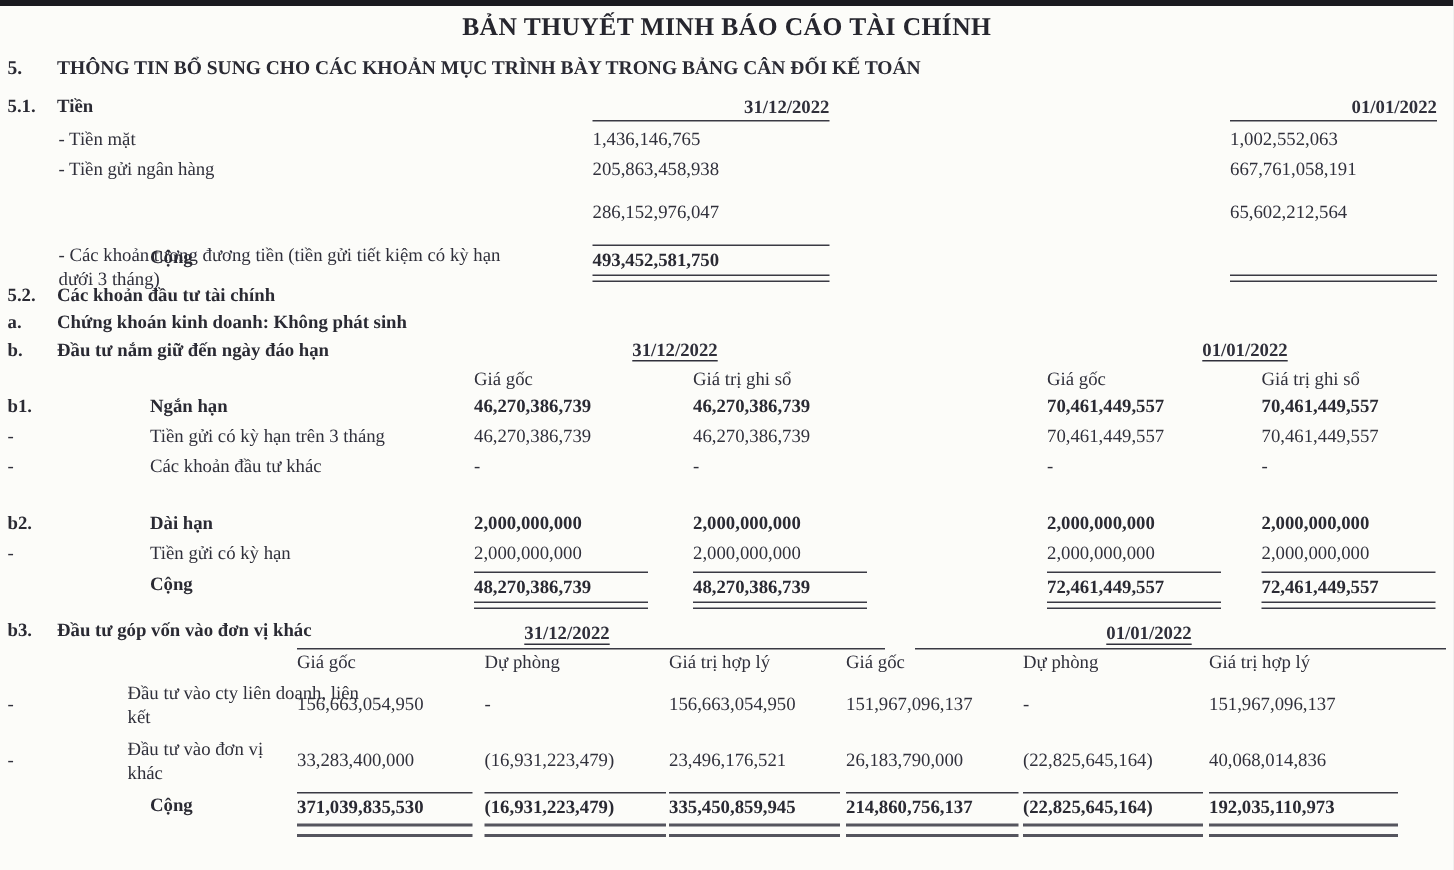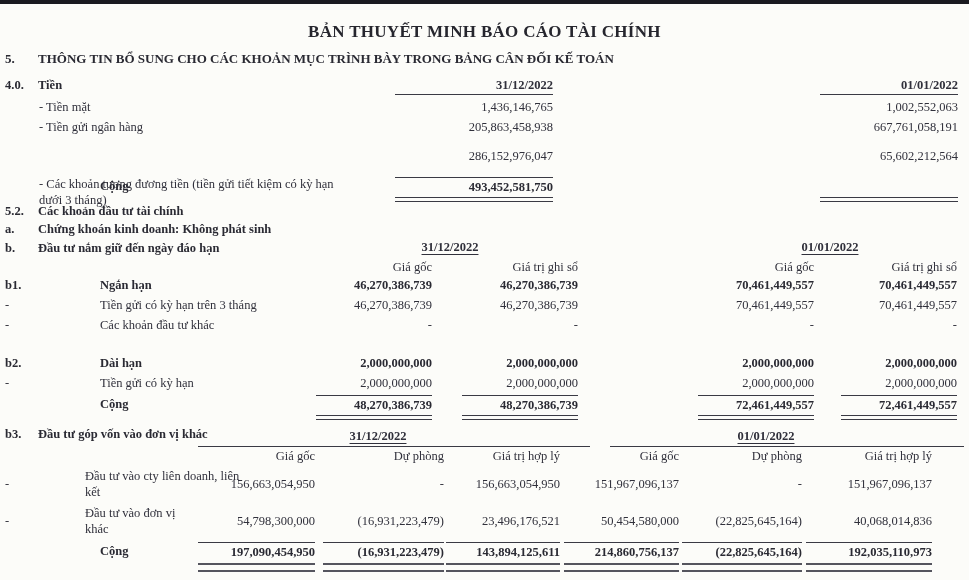--- a/index.html
+++ b/index.html
@@ -4,34 +4,34 @@
 <style>
   html,body{margin:0;padding:0;background:#e8e8e6;}
   .page{
     width:969px;height:580px;position:relative;margin:0 auto;
     background:#fcfcf9;color:#30303b;
     font-family:"Liberation Serif","DejaVu Serif",serif;
     font-size:12.5px;overflow:hidden;
   }
   .topbar{height:4px;background:#1a1a20;width:100%;}
   .title{ text-align:center;font-weight:bold;font-size:17px;color:#26262e;
-    padding-top:18px;height:24px;letter-spacing:.3px;}
+    padding-top:4px;height:24px;letter-spacing:.3px;}
   .subtitle{text-align:center;font-weight:bold;font-style:italic;font-size:12.5px;height:18px;}
   .row{position:relative;}
   .h17{height:17px;} .h18{height:18px;} .h19{height:19px;} .h20{height:20px;}
   .h21{height:21px;} .h23{height:23px;} .h25{height:25px;} .h26{height:26px;}
   .h28{height:28px;} .h36{height:36px;} .h38{height:38px;}
   .sp18{height:18px;} .rr5{height:5px;position:relative;} .rr8{height:8px;position:relative;}
   .b{font-weight:bold;color:#2a2a33;}
   .num{position:absolute;left:5px;top:50%;transform:translateY(-50%);white-space:nowrap;}
   .lbl{position:absolute;left:38px;top:50%;transform:translateY(-50%);}
   .l39{left:39px;} .l85{left:85px;} .l100{left:100px;}
   .w310{width:312px;line-height:16px;margin-top:36px;} .w170{width:172px;line-height:16px;} .w112{width:112px;line-height:16px;}
-  .val{position:absolute;top:50%;transform:translateY(-50%);text-align:right;white-space:nowrap;}
-  .ctr{text-align:right;}
+  .val{position:absolute;top:50%;transform:translateY(-50%);text-align:left;white-space:nowrap;}
+  .ctr{text-align:left;}
   .hdrbox{position:absolute;bottom:2px;text-align:right;font-weight:bold;
     border-bottom:1.3px solid #3a3a44;padding-bottom:1px;}
   .dhdr{position:absolute;bottom:3px;font-weight:bold;text-align:center;
     text-decoration:underline;text-underline-offset:3px;}
   .bot{bottom:5px;top:auto;transform:none;}
   .tline{border-top:1.3px solid #3a3a44;padding-top:2px;}
   .dbl{position:absolute;top:1px;height:3px;border-top:1.1px solid #3a3a44;border-bottom:1.1px solid #3a3a44;}
   .thk{position:absolute;top:1px;height:5px;border-top:2.4px solid #55555e;border-bottom:2.4px solid #55555e;}
   .gline{position:absolute;bottom:0;height:0;border-top:1.3px solid #3a3a44;}
   .gl1{left:198px;width:392px;} .gl2{left:610px;width:354px;}
@@ -54,21 +54,21 @@
   <div class="topbar"></div>
 
   <div class="title">BẢN THUYẾT MINH BÁO CÁO TÀI CHÍNH</div>
 
   <div class="row h26">
     <span class="num b s5t">5.</span>
     <span class="lbl b s5t">THÔNG TIN BỔ SUNG CHO CÁC KHOẢN MỤC TRÌNH BÀY TRONG BẢNG CÂN ĐỐI KẾ TOÁN</span>
   </div>
 
   <div class="row h25">
-    <span class="num b">4.0.</span>
+    <span class="num b">5.1.</span>
     <span class="lbl b">Tiền</span>
     <span class="hdrbox p51a">31/12/2022</span>
     <span class="hdrbox p51b">01/01/2022</span>
   </div>
   <div class="row h20">
     <span class="lbl l39">- Tiền mặt</span>
     <span class="val p51a">1,436,146,765</span>
     <span class="val p51b">1,002,552,063</span>
   </div>
   <div class="row h20">
@@ -190,32 +190,32 @@
     <span class="val pta">156,663,054,950</span>
     <span class="val ptb">-</span>
     <span class="val ptc">156,663,054,950</span>
     <span class="val ptd">151,967,096,137</span>
     <span class="val pte">-</span>
     <span class="val ptf">151,967,096,137</span>
   </div>
   <div class="row h36">
     <span class="num">-</span>
     <span class="lbl l85 w112">Đầu tư vào đơn vị khác</span>
-    <span class="val pta">54,798,300,000</span>
+    <span class="val pta">33,283,400,000</span>
     <span class="val ptb">(16,931,223,479)</span>
     <span class="val ptc">23,496,176,521</span>
-    <span class="val ptd">50,454,580,000</span>
+    <span class="val ptd">26,183,790,000</span>
     <span class="val pte">(22,825,645,164)</span>
     <span class="val ptf">40,068,014,836</span>
   </div>
   <div class="row h23">
     <span class="lbl l100 b">Cộng</span>
-    <span class="val pta b tline">197,090,454,950</span>
+    <span class="val pta b tline">371,039,835,530</span>
     <span class="val ptb b tline">(16,931,223,479)</span>
-    <span class="val ptc b tline">143,894,125,611</span>
+    <span class="val ptc b tline">335,450,859,945</span>
     <span class="val ptd b tline">214,860,756,137</span>
     <span class="val pte b tline">(22,825,645,164)</span>
     <span class="val ptf b tline">192,035,110,973</span>
   </div>
   <div class="rr8">
     <div class="thk pta"></div>
     <div class="thk ptb"></div>
     <div class="thk ptc"></div>
     <div class="thk ptd"></div>
     <div class="thk pte"></div>

